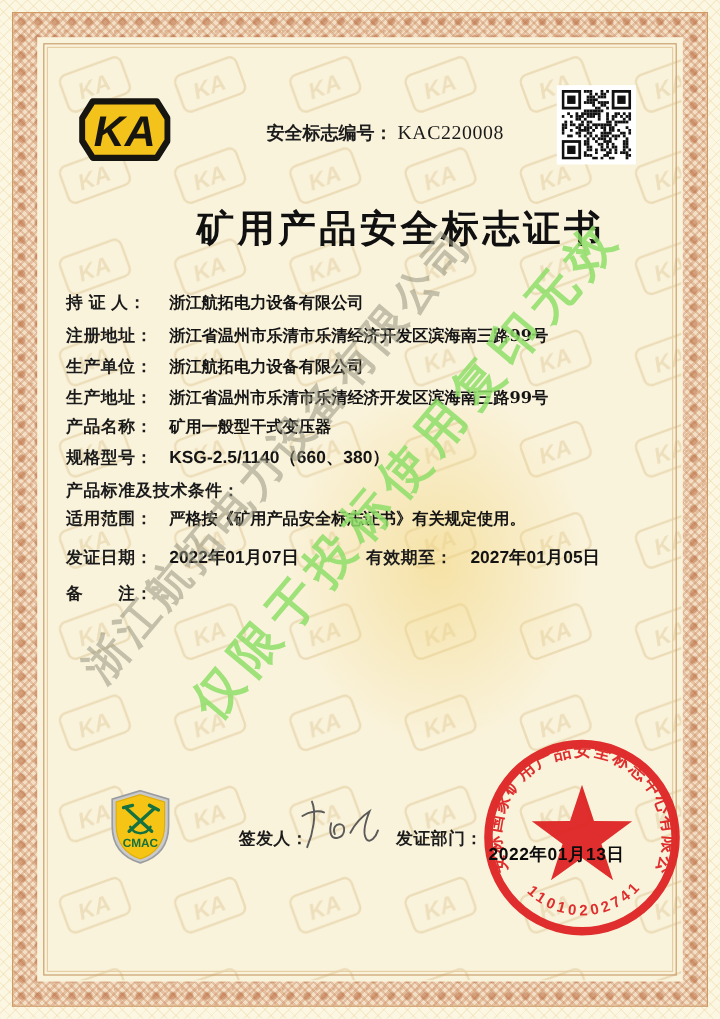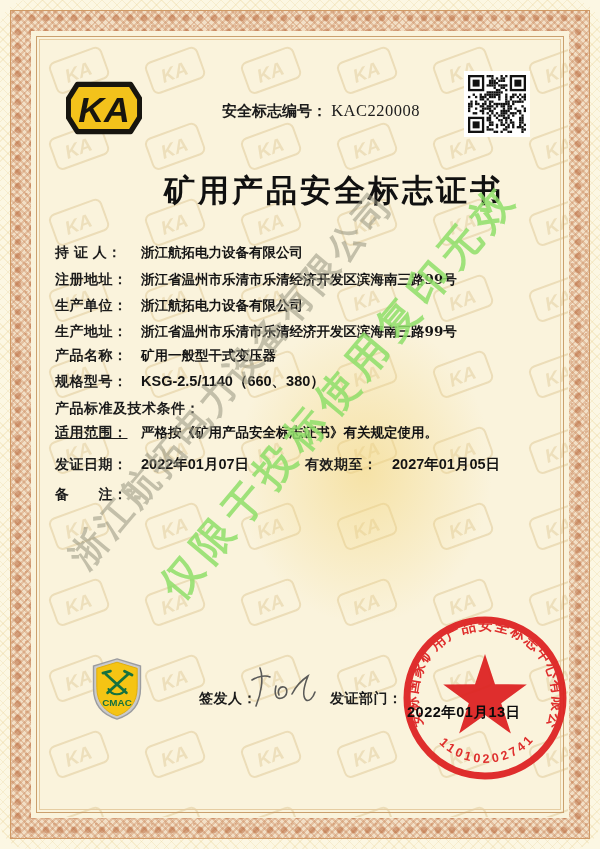--- a/index.html
+++ b/index.html
@@ -6,21 +6,20 @@
   body{
     width:600px;height:849px;position:relative;overflow:hidden;
     font-family:"Liberation Sans",sans-serif;
     background:#fcf7e3;
   }
   .page{position:absolute;inset:0;
     background-color:#fcf7e3;
     background-image:
       repeating-linear-gradient(45deg, rgba(230,205,140,.25) 0 1px, transparent 1px 7px),
       repeating-linear-gradient(-45deg, rgba(230,205,140,.25) 0 1px, transparent 1px 7px);
-    border-radius: 28px;
   }
   
   .ornate{position:absolute;inset:10px;
     background-color:#f2dfc6;
     background-image:
       radial-gradient(circle at 7px 7px, rgba(185,106,62,.55) 2.5px, rgba(185,106,62,0) 4px),
       radial-gradient(circle at 0px 0px, rgba(200,130,85,.45) 2px, rgba(200,130,85,0) 3.5px),
       repeating-linear-gradient(45deg, rgba(196,122,74,.30) 0 2px, transparent 2px 5px),
       repeating-linear-gradient(-45deg, rgba(196,122,74,.30) 0 2px, transparent 2px 5px);
     background-size:14px 14px,14px 14px,auto,auto;
@@ -337,21 +336,21 @@
   <div class="abs val" style="left:141px;top:323px;">浙江省温州市乐清市乐清经济开发区滨海南三路99号</div>
 
   <div class="abs lbl" style="left:55px;top:347px;">产品名称：</div>
   <div class="abs val" style="left:141px;top:347px;">矿用一般型干式变压器</div>
 
   <div class="abs lbl" style="left:55px;top:373px;">规格型号：</div>
   <div class="abs val-latin" style="left:141px;top:372px;">KSG-2.5/1140（660、380）</div>
 
   <div class="abs lbl" style="left:55px;top:400px;">产品标准及技术条件：</div>
 
-  <div class="abs lbl" style="left:55px;top:424px;text-decoration:underline;">适用范围：</div>
+  <div class="abs lbl" style="left:55px;top:424px;">适用范围：</div>
   <div class="abs val" style="left:141px;top:424px;">严格按《矿用产品安全标志证书》有关规定使用。</div>
 
   <div class="abs lbl" style="left:55px;top:456px;">发证日期：</div>
   <div class="abs val-latin" style="left:141px;top:455px;">2022年01月07日</div>
   <div class="abs lbl" style="left:305px;top:456px;text-align:right;">有效期至：</div>
   <div class="abs val-latin" style="left:392px;top:455px;">2027年01月05日</div>
 
   <div class="abs lbl" style="left:55px;top:486px;">备　　注：</div>
 
 

